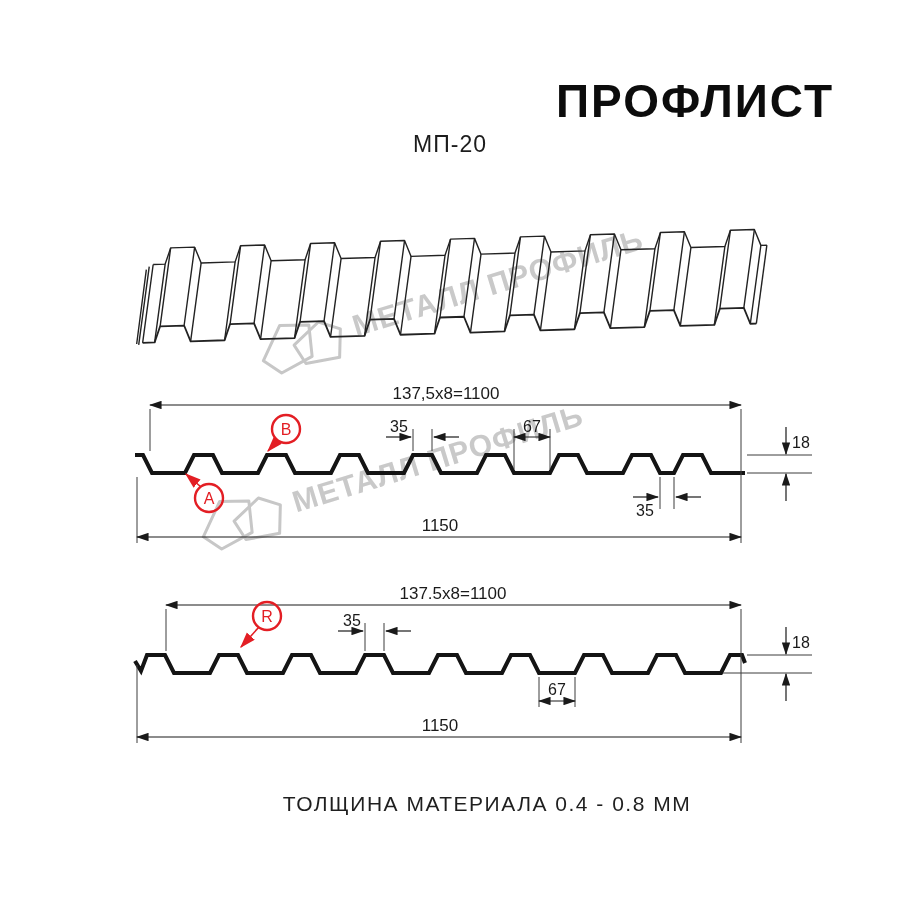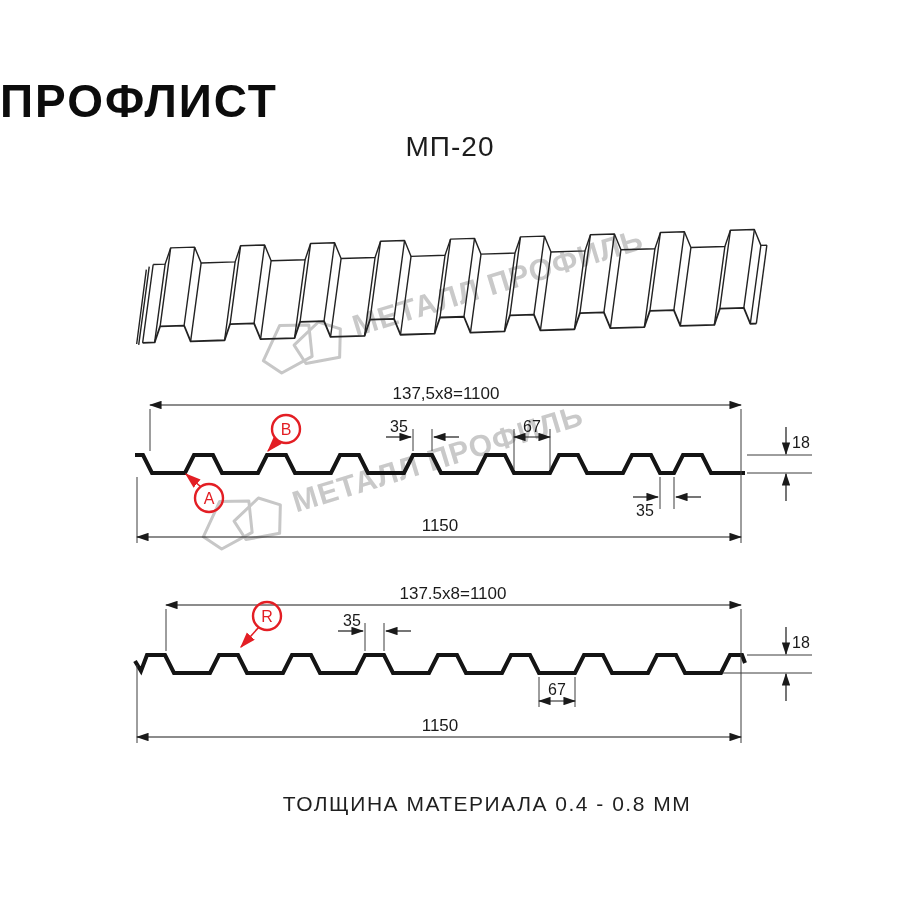--- a/index.html
+++ b/index.html
@@ -1,21 +1,21 @@
 <!DOCTYPE html>
 <html><head>
 <meta charset="utf-8">
 <style>
   html,body{margin:0;padding:0;}
   body{width:900px;height:900px;background:#ffffff;position:relative;overflow:hidden;
        font-family:"Liberation Sans", sans-serif;}
   .abs{position:absolute;}
-  .title{top:74px;left:0;width:834px;text-align:left;font-size:46px;font-weight:800;
+  .title{top:74px;left:0;width:834px;text-align:right;font-size:46px;font-weight:800;
          letter-spacing:2px;color:#0c0c0c;}
-  .subtitle{top:131px;left:0;width:900px;text-align:center;font-size:28px;font-weight:400;
+  .subtitle{top:131px;left:0;width:900px;text-align:center;font-size:23px;font-weight:400;
          letter-spacing:1px;color:#1c1c1c;}
   .footer{top:792px;left:0;width:900px;text-align:center;font-size:21px;font-weight:500;
          letter-spacing:1.5px;color:#1f1f1f;padding-left:37px;}
   .wm{display:flex;align-items:center;gap:10px;transform:rotate(-17deg);
       transform-origin:left center;z-index:0;pointer-events:none;}
   .wm-text{font-size:30px;font-weight:700;letter-spacing:1px;color:#c9c9c9;white-space:nowrap;}
   svg{display:block;}
   .layer{z-index:1;}
   text{font-family:"Liberation Sans", sans-serif;}
   .dim{font-size:16px;fill:#1a1a1a;}

